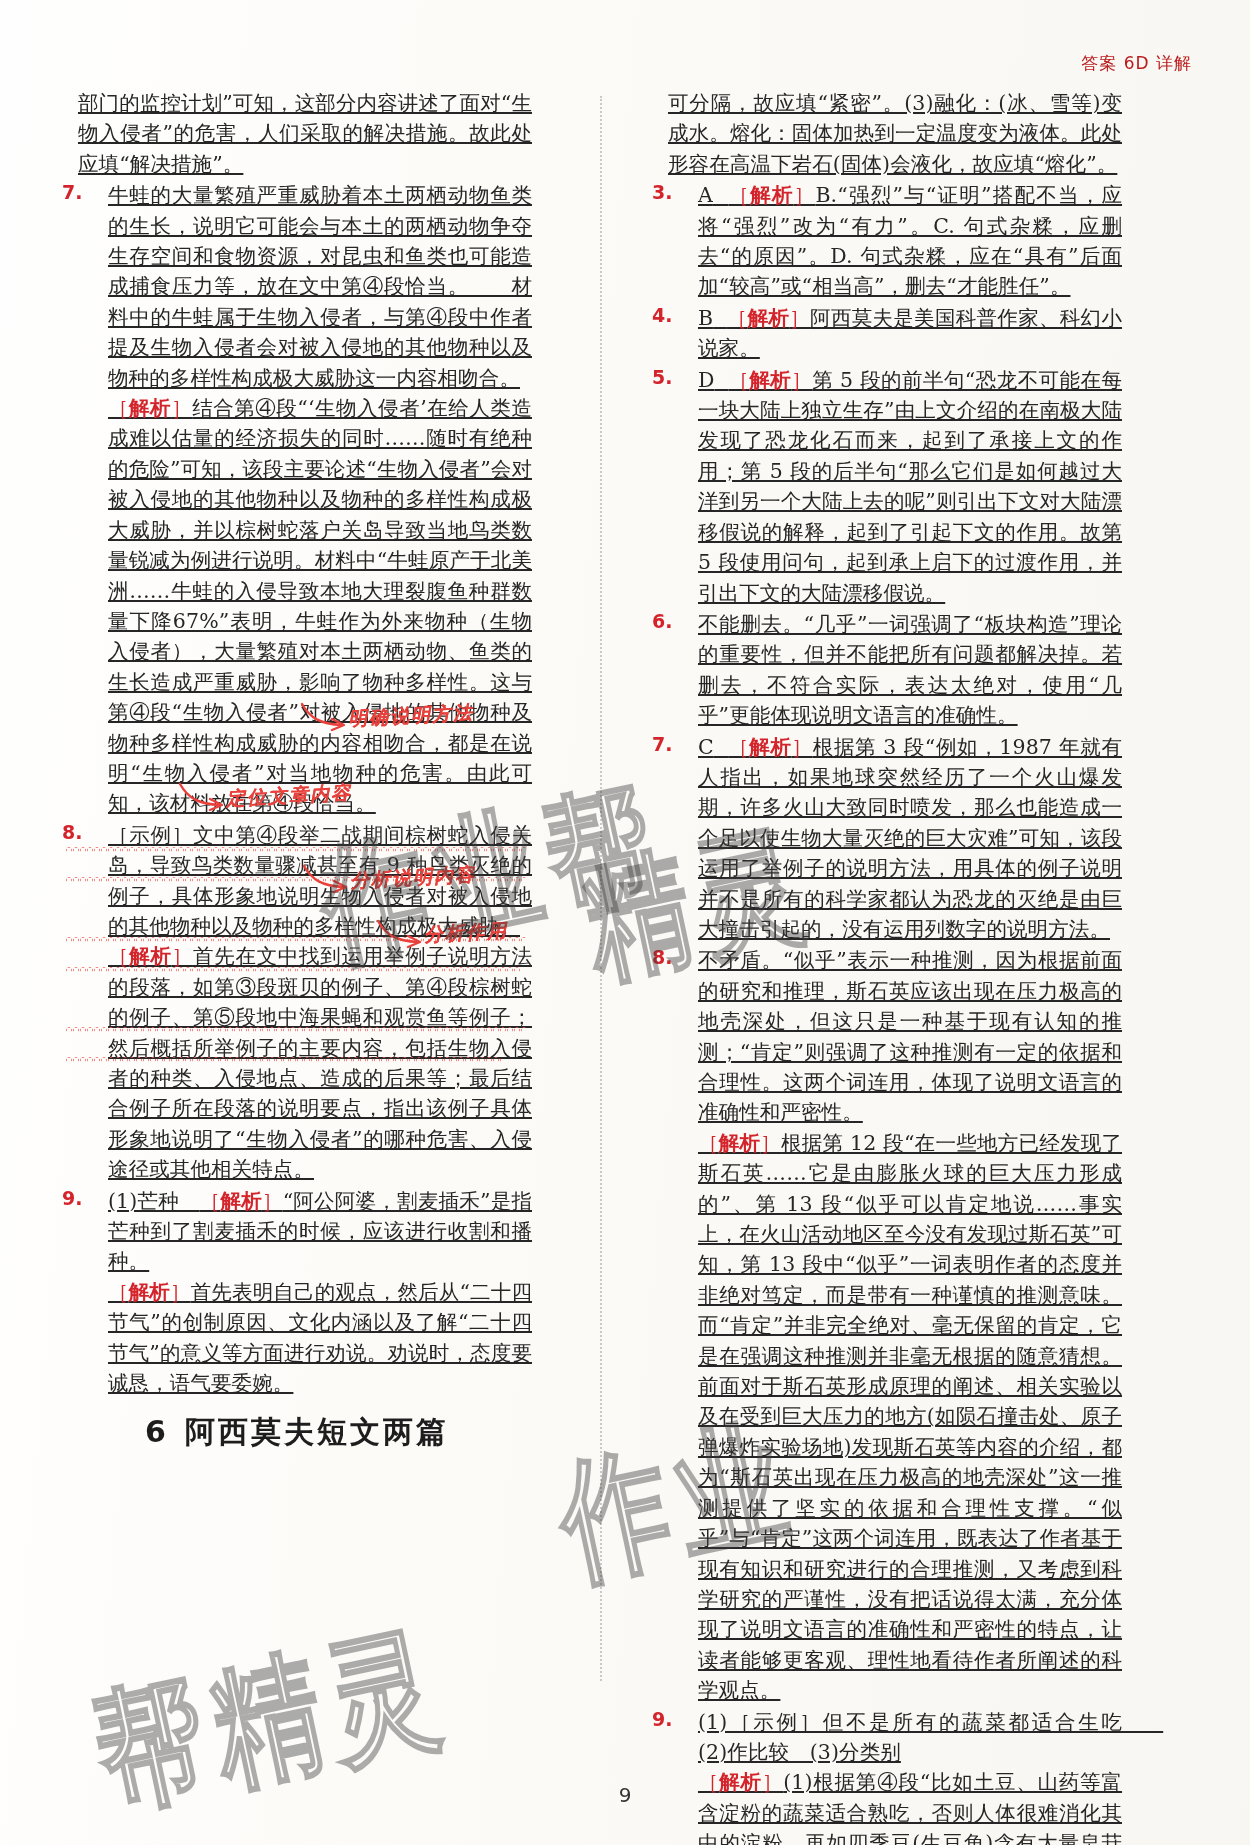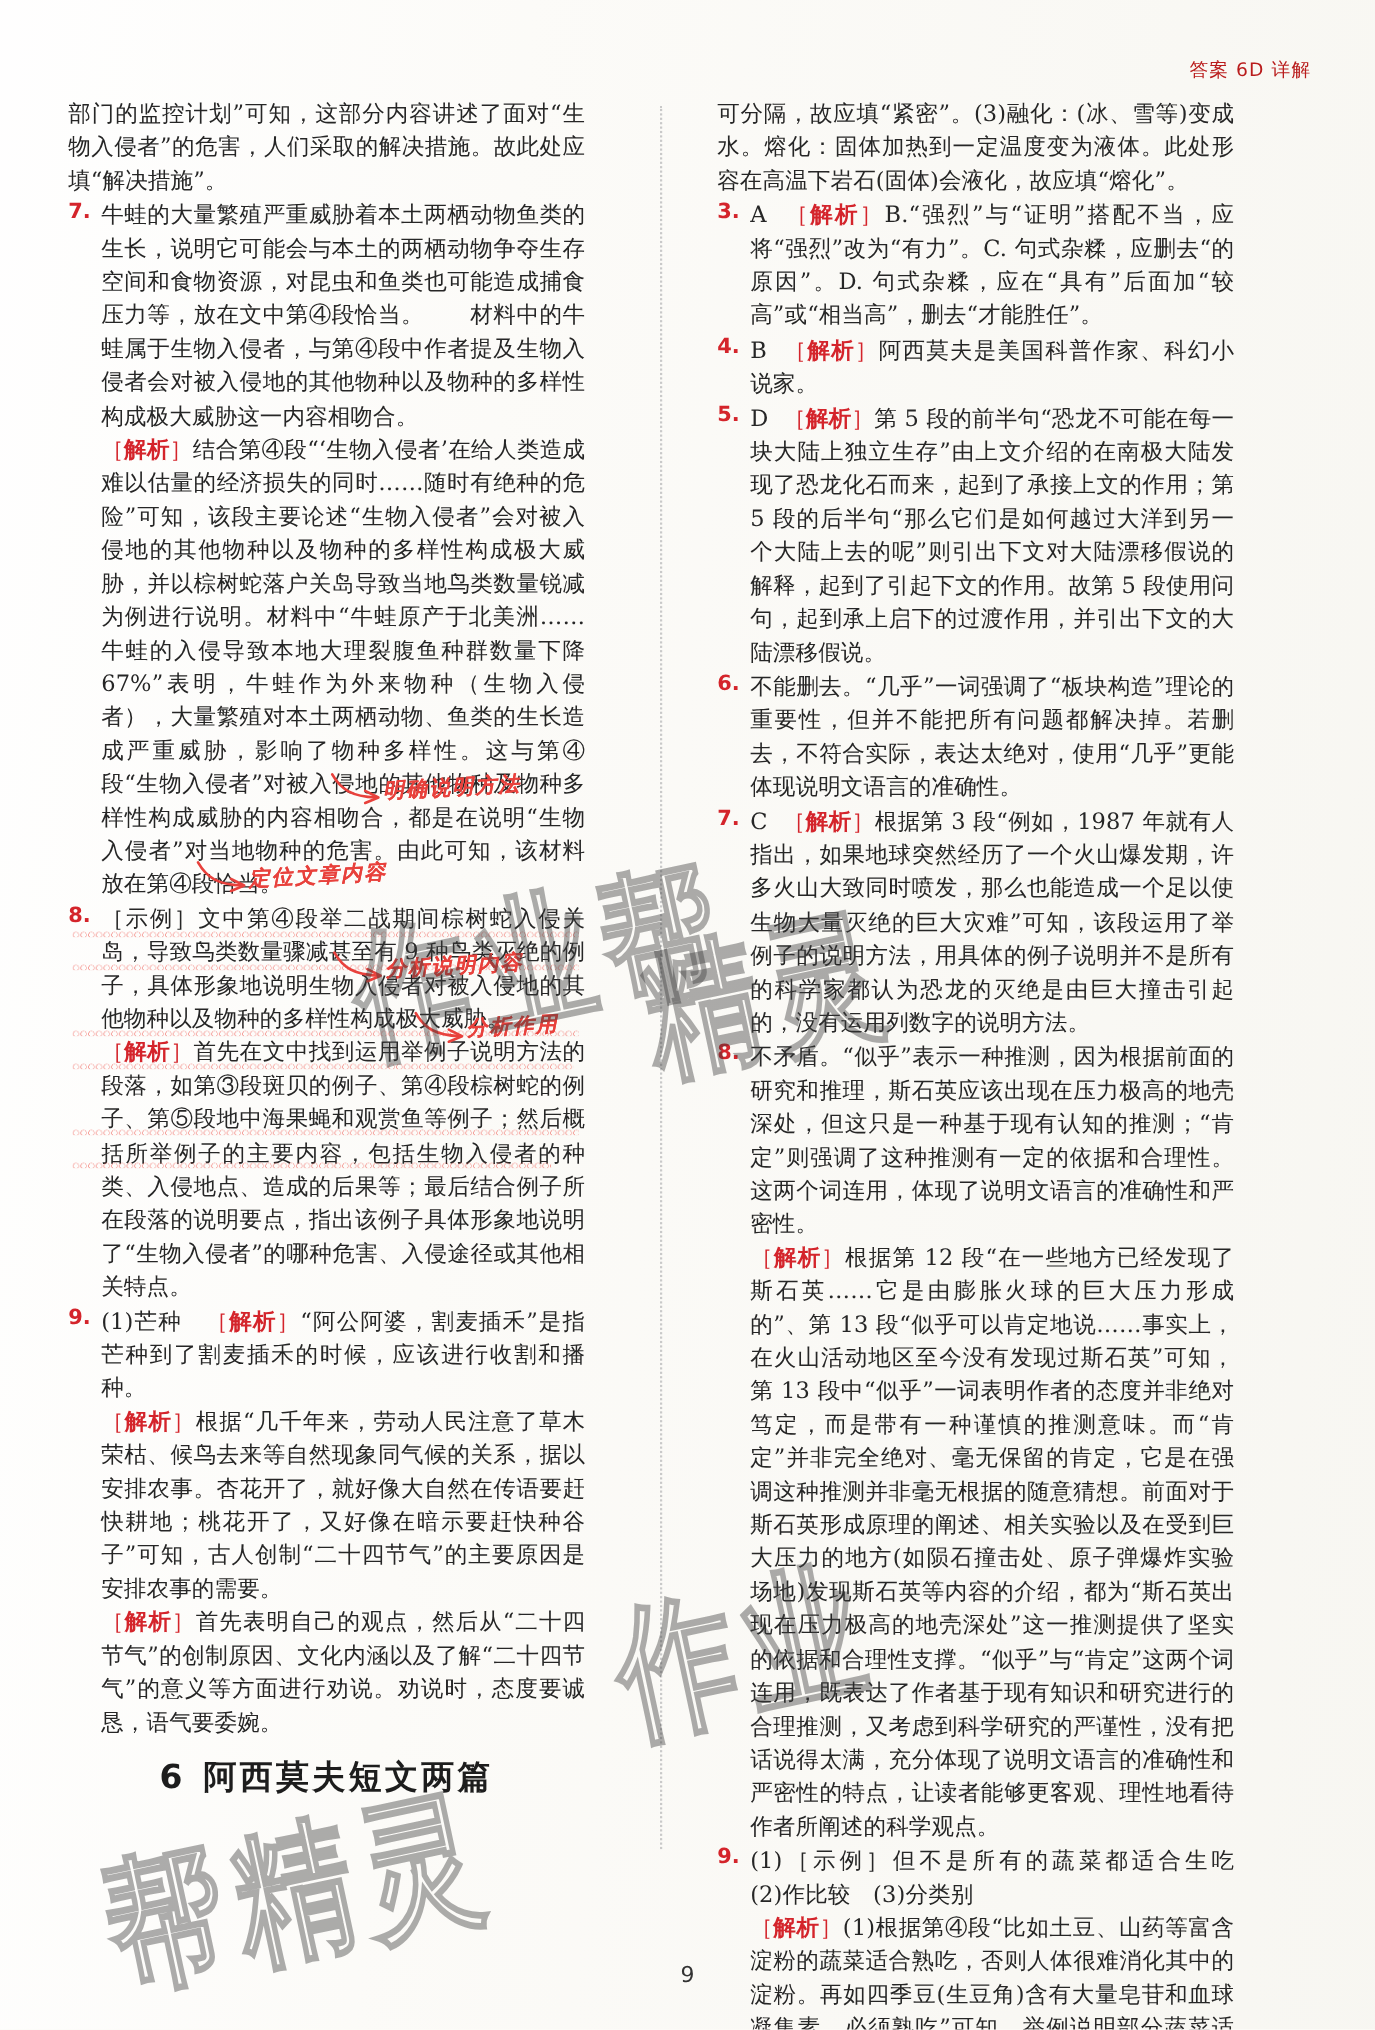--- a/index.html
+++ b/index.html
@@ -22,22 +22,23 @@
   
   .col{position:absolute;top:88px;width:470px;}
   .col-left{left:62px;}
   .col-right{left:652px;}
   .divider{position:absolute;left:600px;top:96px;width:0;height:1585px;
     border-left:2px dotted #c9c9c9;}
   
   .para{
     font-size:20.5px;line-height:30.4px;color:#262626;
     text-align:justify;text-justify:inter-ideograph;
-    margin:0 0 0 0;
+    margin:0 0 0 16px;
     letter-spacing:.1px;
+    text-decoration:underline;
   }
   .item{position:relative;padding-left:30px;margin-top:1px;}
   .num{position:absolute;left:0;top:1px;
     color:#d4242b;font-weight:700;font-size:19px;
     font-family:"DejaVu Sans","Liberation Sans",sans-serif;}
   .jiexi{color:#d4242b;font-weight:700;white-space:nowrap;}
   .jiexi .br{color:#d4242b;font-weight:400;}
   
   .cont{padding-left:30px;}
   
@@ -111,23 +112,20 @@
     <div class="cont">
       <p class="para"><span class="jiexi"><span class="br">［</span><span>解析</span><span class="br">］</span></span><span>首先在文中找到运用举例子说明方法的段落，如第③段斑贝的例子、第④段棕树蛇的例子、第⑤段地中海果蝇和观赏鱼等例子；然后概括所举例子的主要内容，包括生物入侵者的种类、入侵地点、造成的后果等；最后结合例子所在段落的说明要点，指出该例子具体形象地说明了“生物入侵者”的哪种危害、入侵途径或其他相关特点。</span></p>
     </div>
 
     <div class="item">
       <span class="num">9.</span>
       <p class="para"><span>(1)芒种　</span><span class="jiexi"><span class="br">［</span><span>解析</span><span class="br">］</span></span><span>“阿公阿婆，割麦插禾”是指芒种到了割麦插禾的时候，应该进行收割和播种。</span></p>
     </div>
 
 
-    <div class="cont">
-      <p class="para"><span class="jiexi"><span class="br">［</span><span>解析</span><span class="br">］</span></span><span>根据“几千年来，劳动人民注意了草木荣枯、候鸟去来等自然现象同气候的关系，据以安排农事。杏花开了，就好像大自然在传语要赶快耕地；桃花开了，又好像在暗示要赶快种谷子”可知，古人创制“二十四节气”的主要原因是安排农事的需要。</span></p>
-    </div>
 
 
     <div class="cont">
       <p class="para"><span class="jiexi"><span class="br">［</span><span>解析</span><span class="br">］</span></span><span>首先表明自己的观点，然后从“二十四节气”的创制原因、文化内涵以及了解“二十四节气”的意义等方面进行劝说。劝说时，态度要诚恳，语气要委婉。</span></p>
     </div>
 
     <div class="chapter">
       <span class="cnum">6</span><span>阿西莫夫短文两篇</span>
     </div>
 

